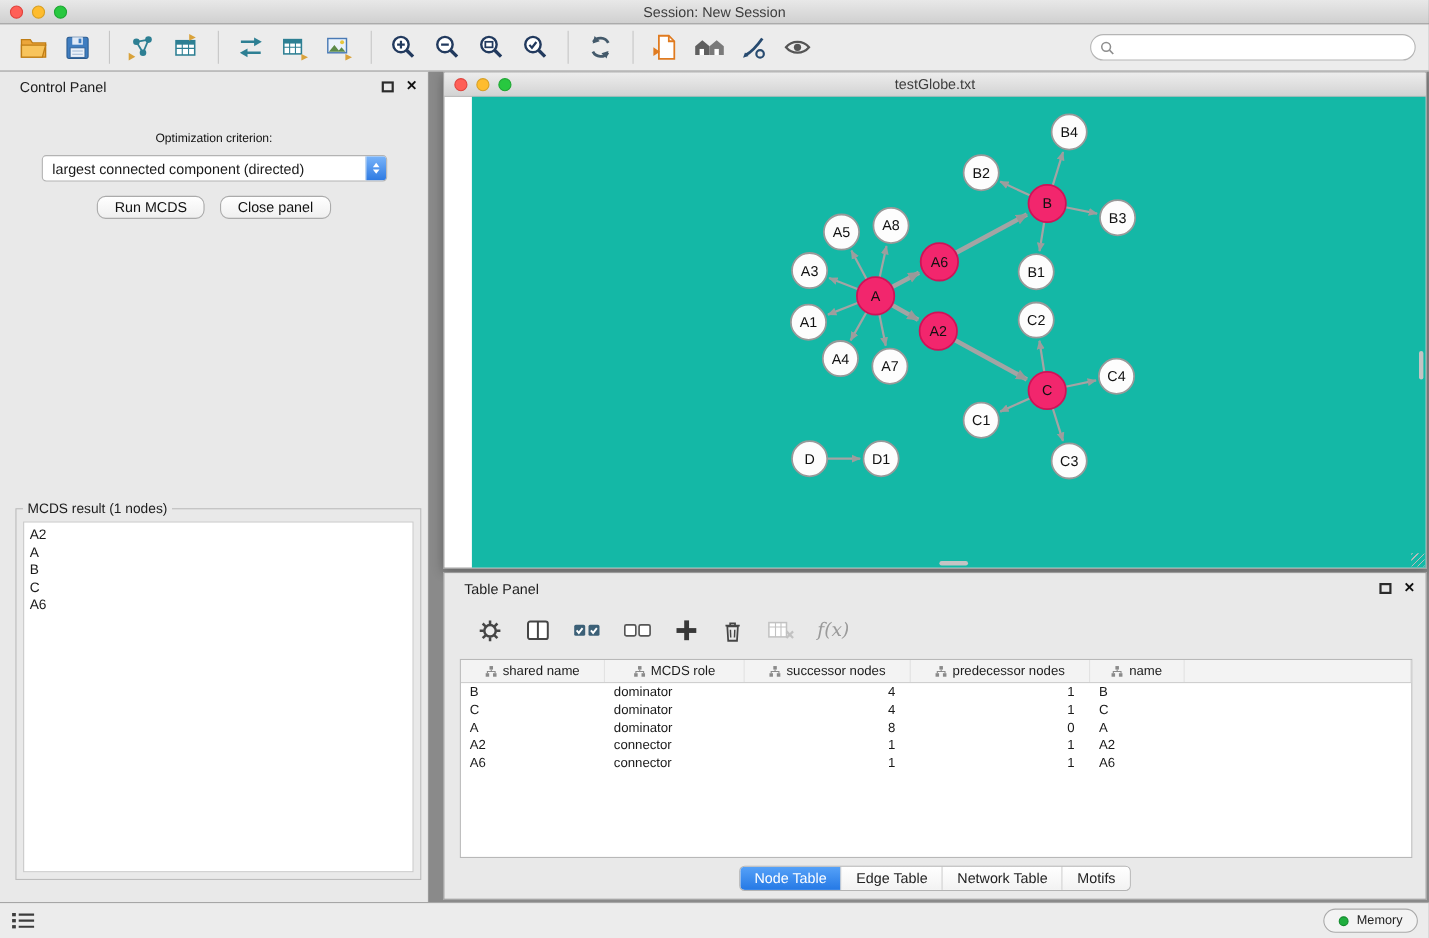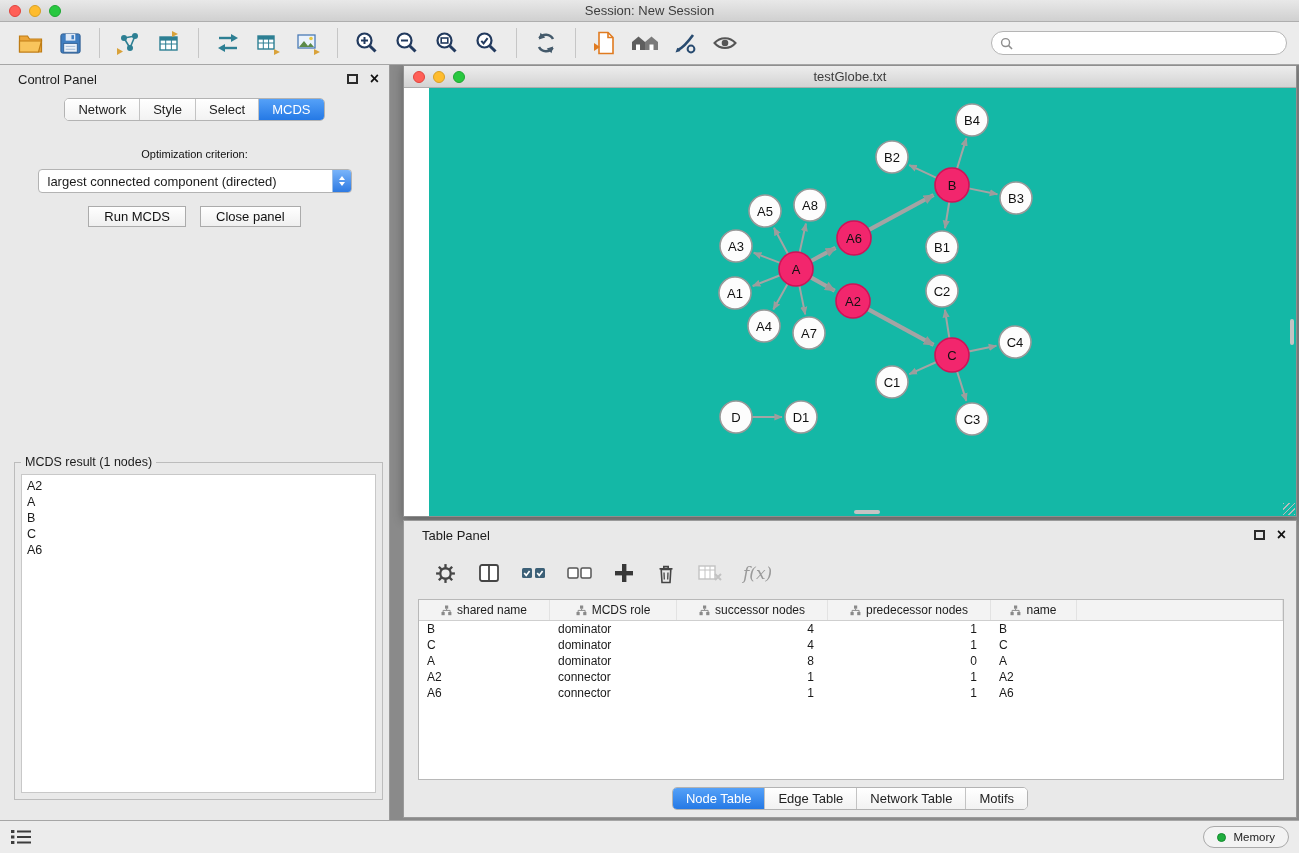--- a/index.html
+++ b/index.html
@@ -49,21 +49,21 @@
   .dropdown { margin:9px auto 0 auto; width:314px; height:24px; background:#fff; border:1px solid #b3b3b3;
     border-radius:4px; display:flex; align-items:center; position:relative; padding:0 24px 0 9px; font-size:13px; }
   .dd-stepper { position:absolute; right:0px; top:0px; bottom:0px; width:19px;
     background:linear-gradient(#79b4fa,#2e7ae2); border-radius:0 3px 3px 0; border-left:1px solid #9cbfe8;
     display:flex; flex-direction:column; align-items:center; justify-content:center; gap:2px; }
   .tri-up { width:0; height:0; border-left:3.5px solid transparent; border-right:3.5px solid transparent; border-bottom:4.5px solid #fff; }
   .tri-down { width:0; height:0; border-left:3.5px solid transparent; border-right:3.5px solid transparent; border-top:4.5px solid #fff; }
 
   .cp-buttons { display:flex; justify-content:center; gap:14px; margin-top:13px; }
   .mac-btn { padding:2px 15px; height:21px; background:linear-gradient(#ffffff,#efefef);
-    border:1px solid #ababab; border-radius:0; font-size:13px; color:#111; display:flex; align-items:center; }
+    border:1px solid #ababab; border-radius:8px; font-size:13px; color:#111; display:flex; align-items:center; }
 
   .result-box { position:absolute; left:14px; top:390px; width:369px; height:345px;
     border:1px solid #bcbcbc; padding:5px 6px 6px 6px; }
   .result-box legend { font-size:12.5px; padding:0 4px; color:#1c1c1c; }
   .result-list { width:100%; height:100%; background:#fff; border:1px solid #c8c8c8; padding:3px 5px;
     font-size:12.5px; overflow:auto; }
   .result-item { line-height:16px; }
 
   
   .network-window { position:absolute; left:403px; top:65px; width:894px; height:452px;
@@ -260,28 +260,20 @@
 
 <div class="control-panel">
   <div class="panel-header">
     <span class="panel-title">Control Panel</span>
     <span class="panel-controls">
       <span class="float-icon"></span>
       <span class="close-x">×</span>
     </span>
   </div>
 
-  <div class="cp-tabs">
-    <div class="seg">
-      <div class="seg-btn">Network</div>
-      <div class="seg-btn">Style</div>
-      <div class="seg-btn">Select</div>
-      <div class="seg-btn active">MCDS</div>
-    </div>
-  </div>
 
   <div class="opt-label">Optimization criterion:</div>
 
   <div class="dropdown">
     <span>largest connected component (directed)</span>
     <span class="dd-stepper">
       <span class="tri-up"></span>
         <span class="tri-down"></span>
     </span>
   </div>

